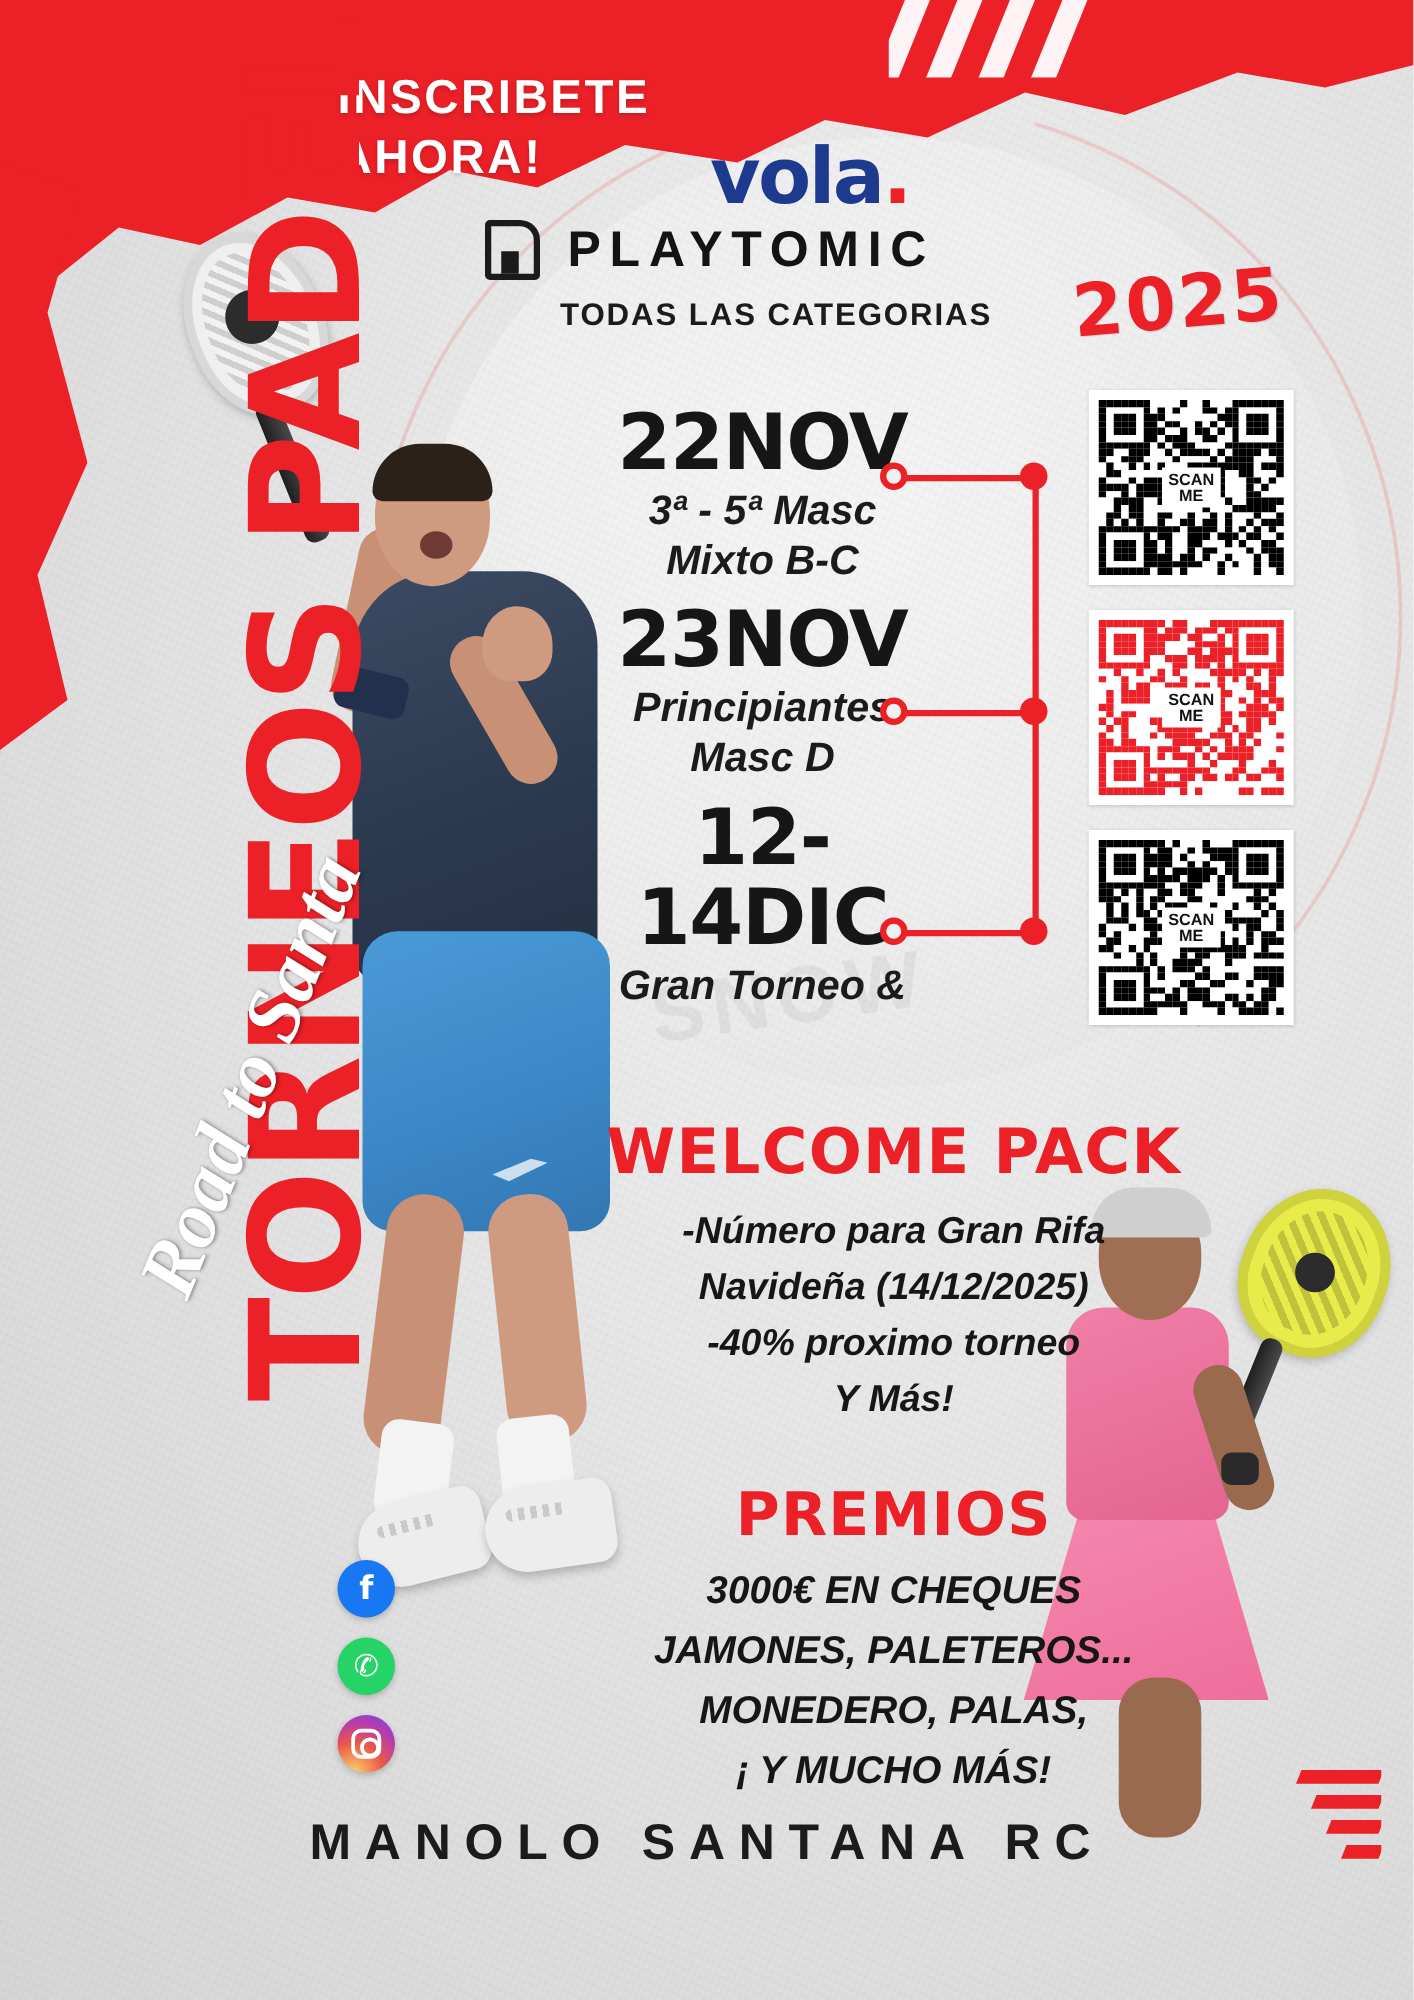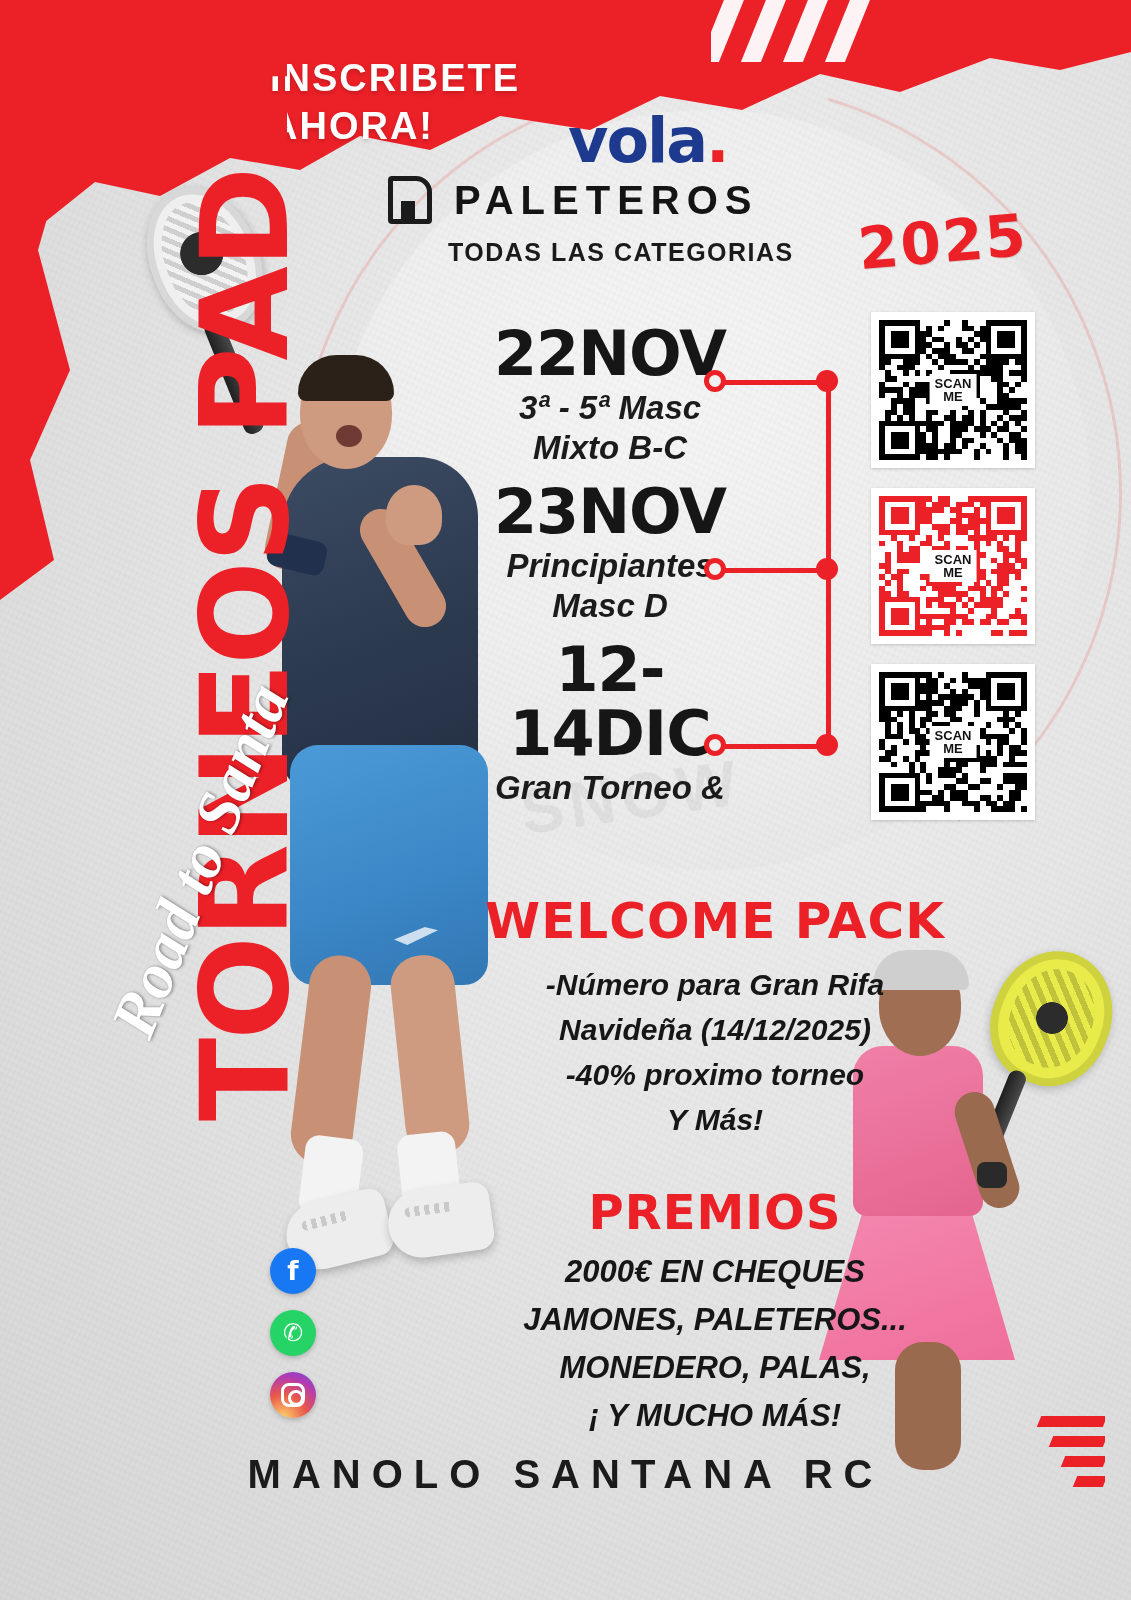--- a/index.html
+++ b/index.html
@@ -517,21 +517,21 @@
     <div>INSCRIBETE</div>
     <div>AHORA!</div>
   </div>
 
   <div class="vola">
     <span>vola</span><span class="dot">.</span>
   </div>
 
   <div class="playtomic">
     <span class="playtomic-mark"></span>
-    <span class="playtomic-word">PALETEROS</span>
+    <span class="playtomic-word">PLAYTOMIC</span>
   </div>
 
   <div class="categorias">TODAS LAS CATEGORIAS</div>
   <div class="year">2025</div>
 
   <div class="player-m">
     <div class="pm-racket"></div>
     <div class="pm-handle"></div>
     <div class="pm-arm-up"></div>
     <div class="pm-torso"></div>
@@ -2506,21 +2506,21 @@
   <div class="wp-title">WELCOME PACK</div>
   <div class="wp-lines">
     <div>-Número para Gran Rifa</div>
     <div>Navideña (14/12/2025)</div>
     <div>-40% proximo torneo</div>
     <div>Y Más!</div>
   </div>
 
   <div class="premios-title">PREMIOS</div>
   <div class="premios-lines">
-    <div>2000€ EN CHEQUES</div>
+    <div>3000€ EN CHEQUES</div>
     <div>JAMONES, PALETEROS...</div>
     <div>MONEDERO, PALAS,</div>
     <div>¡ Y MUCHO MÁS!</div>
   </div>
 
   <div class="socials">
     <div class="soc soc-fb">
       <span>f</span>
     </div>
     <div class="soc soc-wa">

